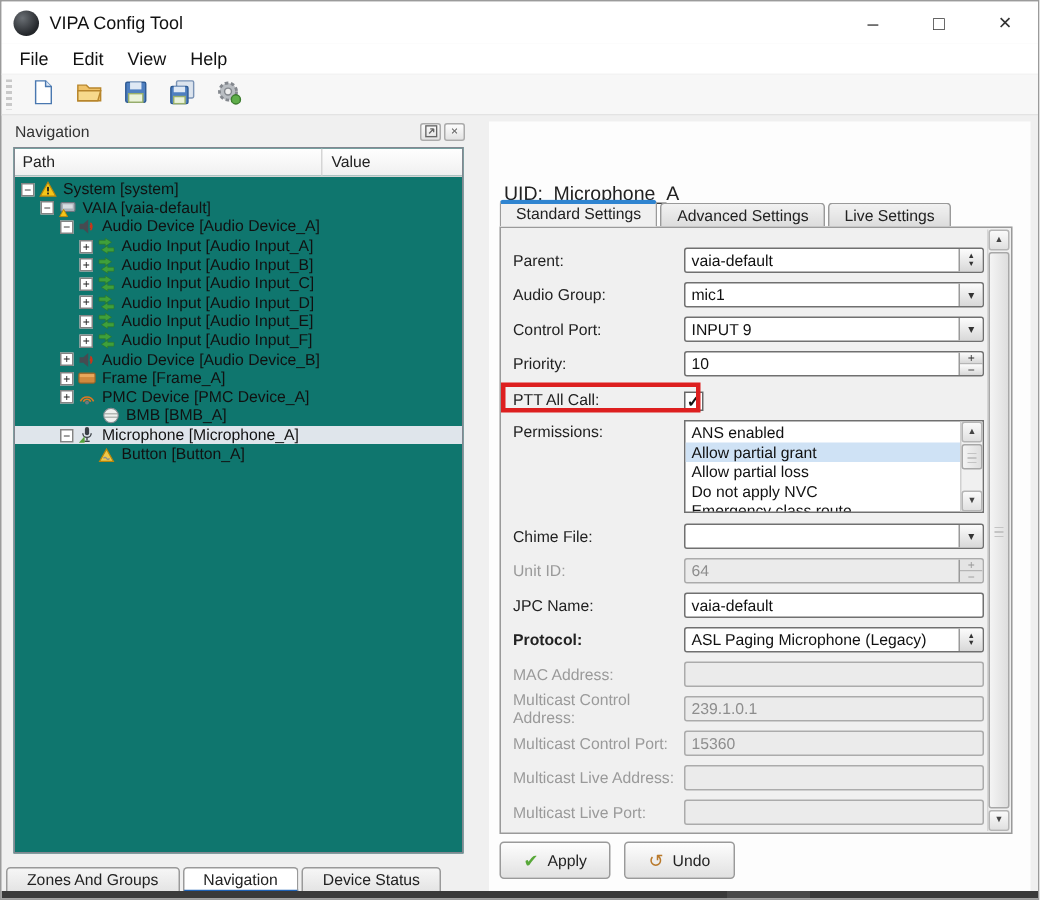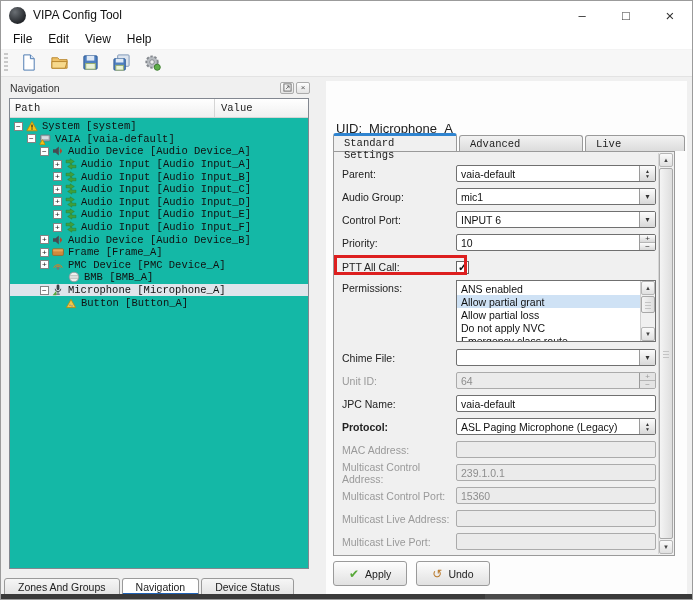--- a/index.html
+++ b/index.html
@@ -34,21 +34,21 @@
   
   .dock { position:absolute; left:5px; top:78px; width:308px; bottom:22px; }
   .dock-titlebar { height:17px; display:flex; align-items:center; padding:0 4px; }
   .dock-title { font-size:10.5px; color:#333; }
   .dock-btns { margin-left:auto; display:flex; gap:2px; }
   .dock-btn { width:14px; height:12px; border:1px solid #ababab; border-radius:2px;
               background:linear-gradient(#fdfdfd,#e3e3e3); display:flex; align-items:center;
               justify-content:center; font-size:8px; color:#555; line-height:1; }
   .dock-btn svg { width:9px; height:9px; }
   .tree-panel { position:absolute; top:19px; left:3px; right:5px; bottom:8px;
-                background:#14b8a6; border:1px solid #828790; overflow:hidden;font-family:Liberation Mono, monospace; }
+                background:#0f766e; border:1px solid #828790; overflow:hidden; }
   .tree-header { height:19px; display:flex; background:linear-gradient(#ffffff,#f0f0f0);
                  border-bottom:1px solid #d5d5d5; font-size:10.5px; color:#222; }
   .th1 { width:205px; padding:3px 0 0 5px; border-right:1px solid #d5d5d5; }
   .th2 { flex:1; padding:3px 0 0 6px; }
   .tree-rows { padding-top:2px; }
   .tree-row { display:flex; align-items:center; height:12.6px; white-space:nowrap;
               font-size:10.5px; color:#111; }
   .tree-row.selected { background:#dfe5eb; }
   .expander { width:9px; height:9px; min-width:9px; border:1px solid #848484; background:#fff;
               display:flex; align-items:center; justify-content:center; font-size:8px;
@@ -64,21 +64,21 @@
   .btab.active { background:#fff; border-bottom:3px solid #1f62b5; padding-bottom:0; }
 
   
   .editor { position:absolute; left:325px; top:80px; right:5px; bottom:5px; background:#fdfdfd; }
   .editor-title { position:absolute; left:8px; top:4px; font-size:21px; font-weight:bold; color:#0d0d0d; }
   .uid-line { position:absolute; left:10px; top:40px; font-size:13px; color:#222; }
   .uid-line span { margin-right:7px; }
   .tab-bar { position:absolute; left:7px; top:52px; height:18px; display:flex; align-items:flex-end; }
   .etab { height:16px; padding:2px 10px 0 10px; font-size:10.5px; color:#222;
           border:1px solid #9a9a9a; border-bottom:none; border-radius:3px 3px 0 0;
-          background:linear-gradient(#f2f2f2,#dcdcdc); margin-right:2px;font-family:Liberation Mono, monospace; }
+          background:linear-gradient(#f2f2f2,#dcdcdc); margin-right:2px; }
   .etab.active { height:18px; background:#f0f0f0; border-top:3px solid #2f84d0; padding-top:1px; z-index:2; }
 
   .pane { position:absolute; left:7px; top:70px; right:12px; bottom:38px;
           background:#f0f0f0; border:1px solid #9a9a9a; overflow:hidden; }
   .fields { position:absolute; left:0; top:0; right:17px; bottom:0; padding:10px 0 0 8px; }
   .field-row { display:flex; align-items:center; height:23px; position:relative; }
   .field-row.h-check { height:26px; }
   .field-row.h-list { height:66px; align-items:flex-start; }
   .field-row.h-list .f-label { padding-top:2px; }
   .f-label { width:114px; min-width:114px; font-size:10.5px; color:#222; }
@@ -416,21 +416,21 @@
             <div class="control">
               <span class="val">mic1</span>
               <span class="btn">
                 <span class="dd">▾</span>
               </span>
             </div>
           </div>
           <div class="field-row">
             <span class="f-label">Control Port:</span>
             <div class="control">
-              <span class="val">INPUT 6</span>
+              <span class="val">INPUT 9</span>
               <span class="btn">
                 <span class="dd">▾</span>
               </span>
             </div>
           </div>
           <div class="field-row">
             <span class="f-label">Priority:</span>
             <div class="control">
               <span class="val">10</span>
               <span class="spinhalf">

